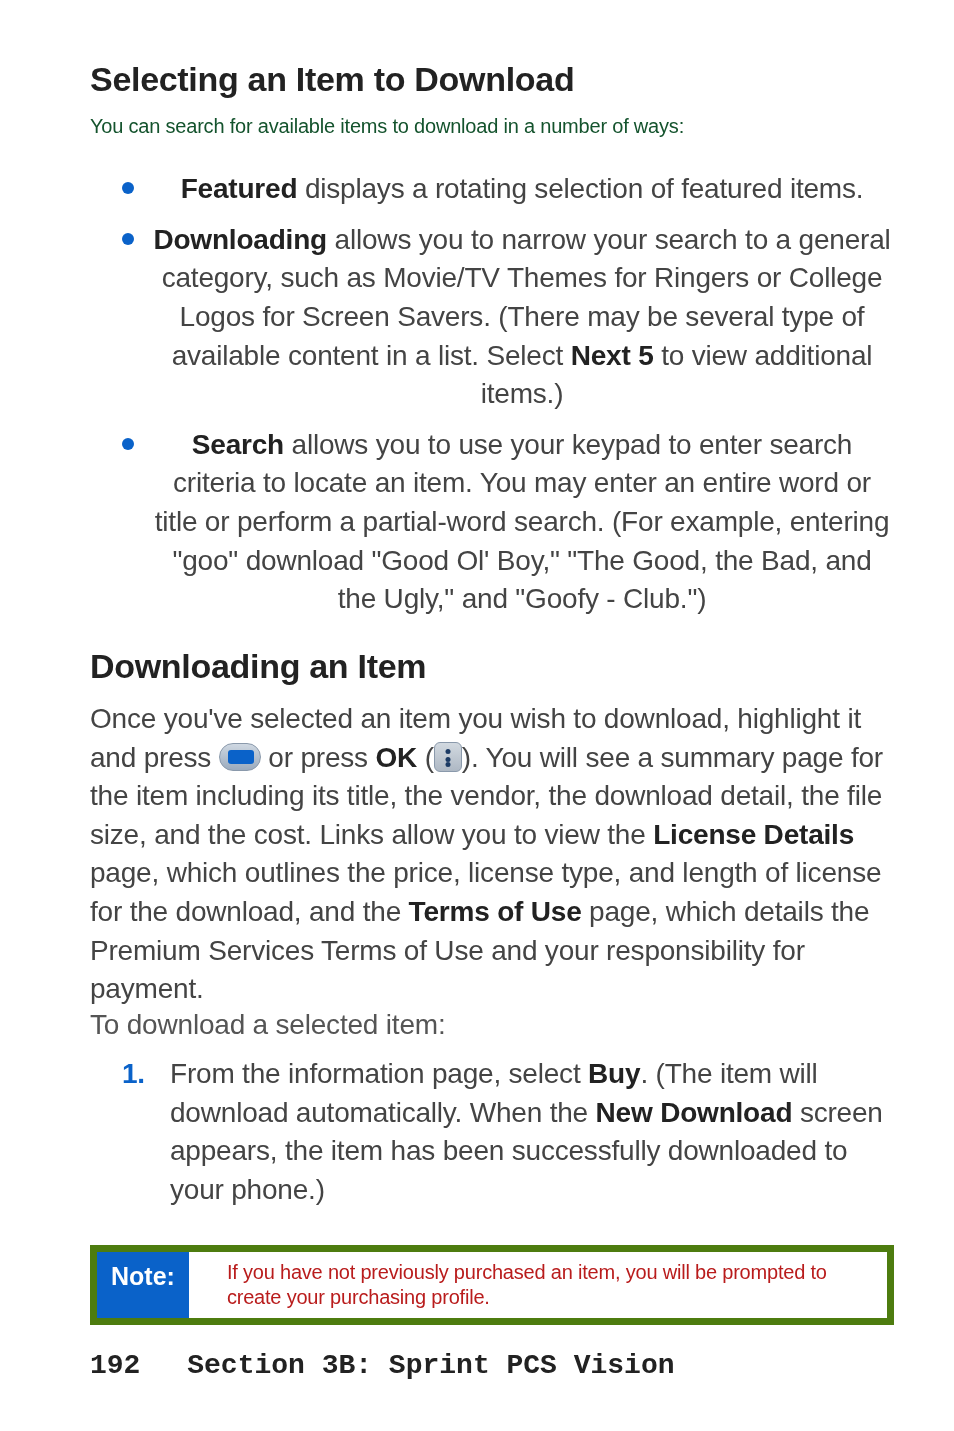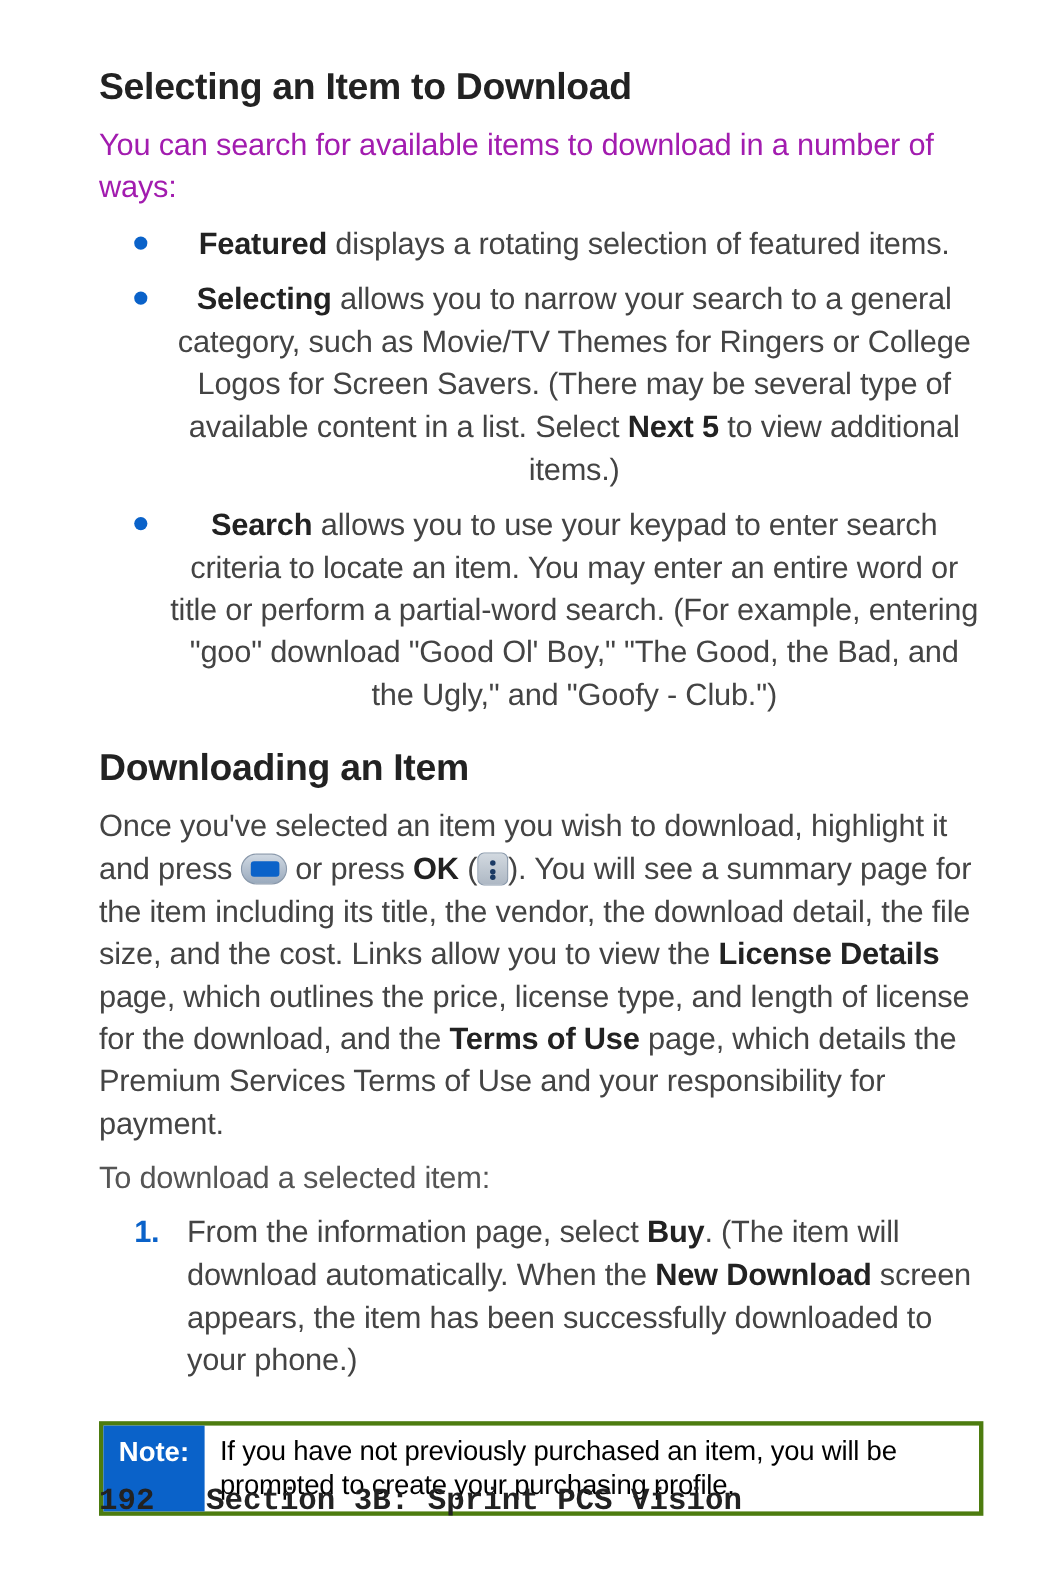--- a/index.html
+++ b/index.html
@@ -16,23 +16,23 @@
   }
   h2.heading {
     font-size: 34px;
     font-weight: 700;
     color: #222;
     margin-bottom: 14px;
     font-stretch: condensed;
     letter-spacing: -0.3px;
   }
   p.intro {
-    font-size: 28px;
-    color: #a21caf;
-    margin-bottom: 14px;
+    font-size: 20px;
+    color: #14532d;
+    margin-bottom: 30px;
     line-height: 1.35;
     font-stretch: condensed;
     letter-spacing: -0.2px;
   }
   ul.bullets {
     list-style: none;
     padding-left: 32px;
     margin-bottom: 28px;
   }
   ul.bullets li {
@@ -53,21 +53,20 @@
     top: 12px;
     width: 12px;
     height: 12px;
     border-radius: 50%;
     background: #0a62c9;
   }
   p.body {
     font-size: 28px;
     color: #444;
     line-height: 1.38;
-    margin-bottom: 14px;
     font-stretch: condensed;
     letter-spacing: -0.2px;
   }
   p.subhead {
     font-size: 28px;
     color: #555;
     font-weight: 400;
     margin-bottom: 14px;
     font-stretch: condensed;
     letter-spacing: -0.2px;
@@ -130,36 +129,37 @@
     position:absolute;
     left:50%; transform:translateX(-50%);
     width:5px; height:5px; border-radius:50%;
     background:#1b3a64;
   }
   .icon-ok::before { top:6px; }
   .icon-ok::after { top:16px; box-shadow: 0 -5px #1b3a64; top:19px;}
   
   .note-box {
     display: flex;
-    border: 4px solid #4d7c0f;
+    border: 7px solid #4d7c0f;
     margin: 0 0 30px 0;
+    gap: 24px;
   }
   .note-label {
     background: #0a62c9;
     color: #fff;
     font-weight: 700;
     font-size: 25px;
     padding: 10px 14px;
     display: flex;
     align-items: flex-start;
     font-stretch: condensed;
   }
   .note-text {
-    font-size: 25px;
-    color: #000000;
+    font-size: 20px;
+    color: #b91c1c;
     padding: 8px 14px;
     line-height: 1.25;
     font-stretch: condensed;
     letter-spacing: -0.2px;
   }
   
   .footer {
     position: absolute;
     bottom: 50px;
     left: 90px;
@@ -177,21 +177,21 @@
 <div class="page">
 
   <h2 class="heading">Selecting an Item to Download</h2>
   <p class="intro">You can search for available items to download in a number of ways:</p>
 
   <ul class="bullets">
     <li>
       <b>Featured</b><span> displays a rotating selection of featured items.</span>
     </li>
     <li>
-      <b>Selecting</b><span> allows you to narrow your search to a general category, such as Movie/TV Themes for Ringers or College Logos for Screen Savers. (There may be several type of available content in a list. Select </span><b>Next 5</b><span> to view additional items.)</span>
+      <b>Downloading</b><span> allows you to narrow your search to a general category, such as Movie/TV Themes for Ringers or College Logos for Screen Savers. (There may be several type of available content in a list. Select </span><b>Next 5</b><span> to view additional items.)</span>
     </li>
     <li>
       <b>Search</b><span> allows you to use your keypad to enter search criteria to locate an item. You may enter an entire word or title or perform a partial-word search. (For example, entering "goo" download "Good Ol' Boy," "The Good, the Bad, and the Ugly," and "Goofy - Club.")</span>
     </li>
   </ul>
 
   <h2 class="heading">Downloading an Item</h2>
 
   <p class="body">
     <span>Once you've selected an item you wish to download, highlight it and press </span>

